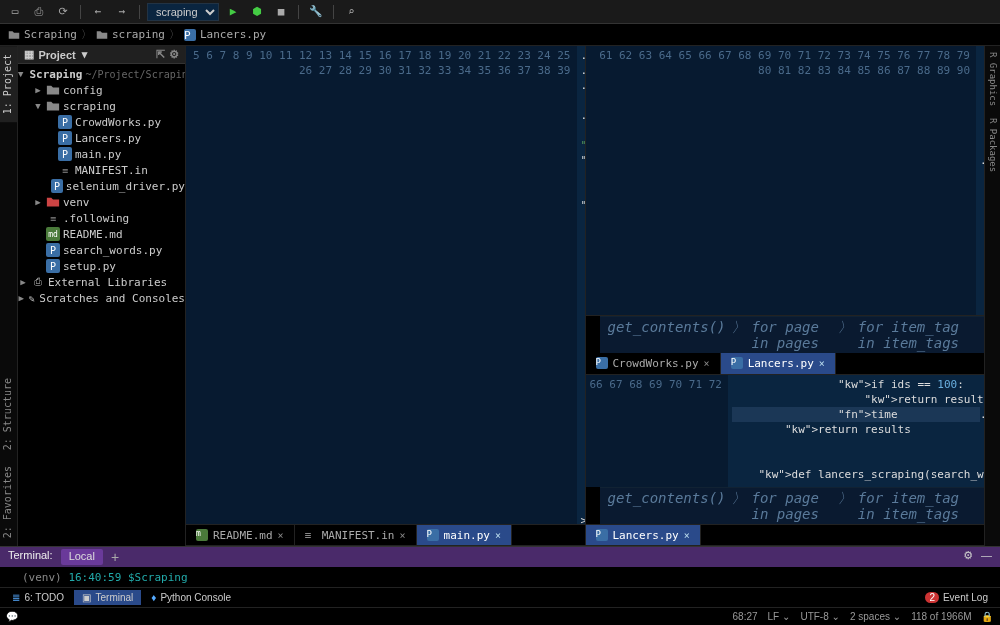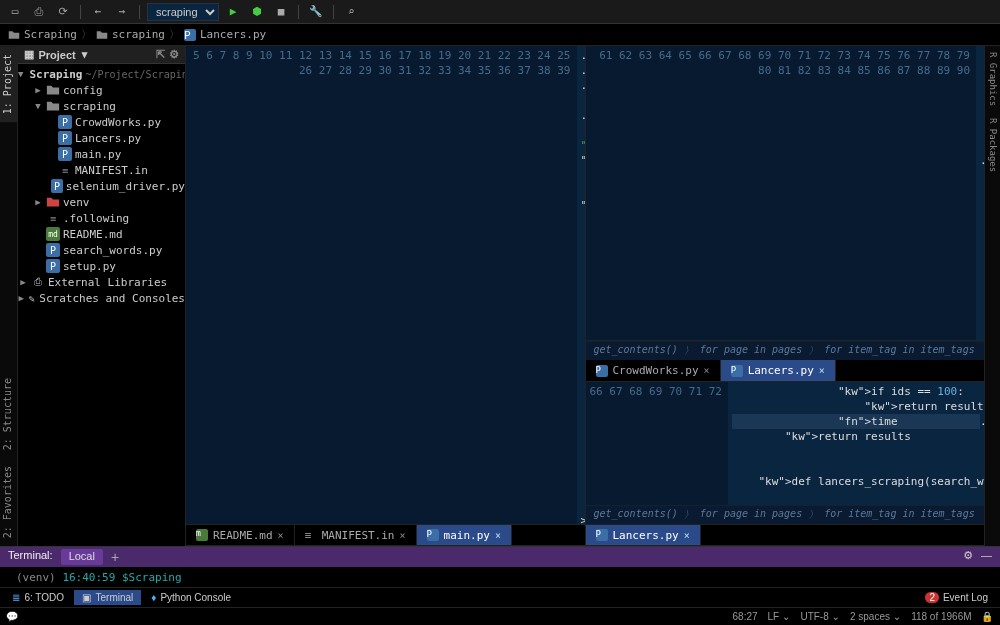--- a/index.html
+++ b/index.html
@@ -50,38 +50,38 @@
 .editor-col { flex: 1; display: flex; flex-direction: column; overflow: hidden; border-right: 1px solid #222; }
 .editor-col:last-child { border-right: none; }
 
 .editor-pane { flex: 1; display: flex; overflow: hidden; background: #0a2540; position: relative; }
 .editor-pane.half { border-bottom: 1px solid #222; }
 .gutter { background: #071a30; color: #4a6a8a; text-align: right; padding: 2px 6px 2px 4px; font-size: 11px; line-height: 15px; user-select: none; }
 .code { flex: 1; padding: 2px 4px; font-size: 11px; line-height: 15px; white-space: pre; overflow: hidden; color: #ddd; }
 .code .str { color: #5a9e5a; }
 .code .num { color: #6ab0e0; }
 .highlight-line { background: rgba(60,90,130,0.35); display: inline-block; width: 100%; }
-.crumb-bar { background: #0a1a30; color: #5a7a9a; font-size: 10px; padding: 2px 8px; display: flex; gap: 6px; font-style: italic; border-top: 1px solid #123; }
+.crumb-bar { background: #0a1a30; color: #5a7a9a; font-size: 14px; padding: 2px 8px; display: flex; gap: 6px; font-style: italic; border-top: 1px solid #123; margin-left: 14px; }
 
 
 .tab-row { background: #000; display: flex; height: 22px; border-top: 1px solid #222; border-bottom: 1px solid #222; }
 .tab-row.top { border-top: none; }
 .tab { padding: 3px 10px; font-size: 11px; color: #aaa; display: flex; align-items: center; gap: 5px; cursor: pointer; border-right: 1px solid #222; }
 .tab.active { background: #2a4a8a; color: #fff; }
 .tab .close { color: #888; font-size: 10px; }
 .tab.active .close { color: #bde; }
 
 
 .terminal-panel { background: #000; border-top: 1px solid #333; }
 .term-header { background: #4a2a6a; padding: 2px 8px; display: flex; gap: 8px; color: #ddd; font-family: sans-serif; font-size: 11px; }
 .term-header .th-label { color: #eee; }
 .term-header .th-tab { background: #6a3a9a; padding: 1px 8px; border-radius: 2px; }
 .term-header .th-add { color: #aaa; font-size: 14px; cursor: pointer; }
 .term-header .spacer { flex: 1; }
-.term-body { padding: 4px 16px; font-size: 11px; color: #888; height: 20px; }
+.term-body { padding: 4px 22px; font-size: 11px; color: #888; height: 20px; }
 .term-body .venv { color: #888; }
 .term-body .time { color: #2aa; }
 .term-body .prompt { color: #2aa; }
 
 
 .tool-buttons { background: #000; display: flex; gap: 2px; padding: 0 4px; height: 20px; align-items: center; border-top: 1px solid #222; font-family: sans-serif; font-size: 10px; }
 .tool-buttons .tbtn { padding: 2px 8px; color: #ccc; cursor: pointer; display: flex; align-items: center; gap: 4px; }
 .tool-buttons .tbtn.active { background: #2a4a8a; }
 .tool-buttons .spacer { flex: 1; }
 .tool-buttons .evt { color: #c44; }

